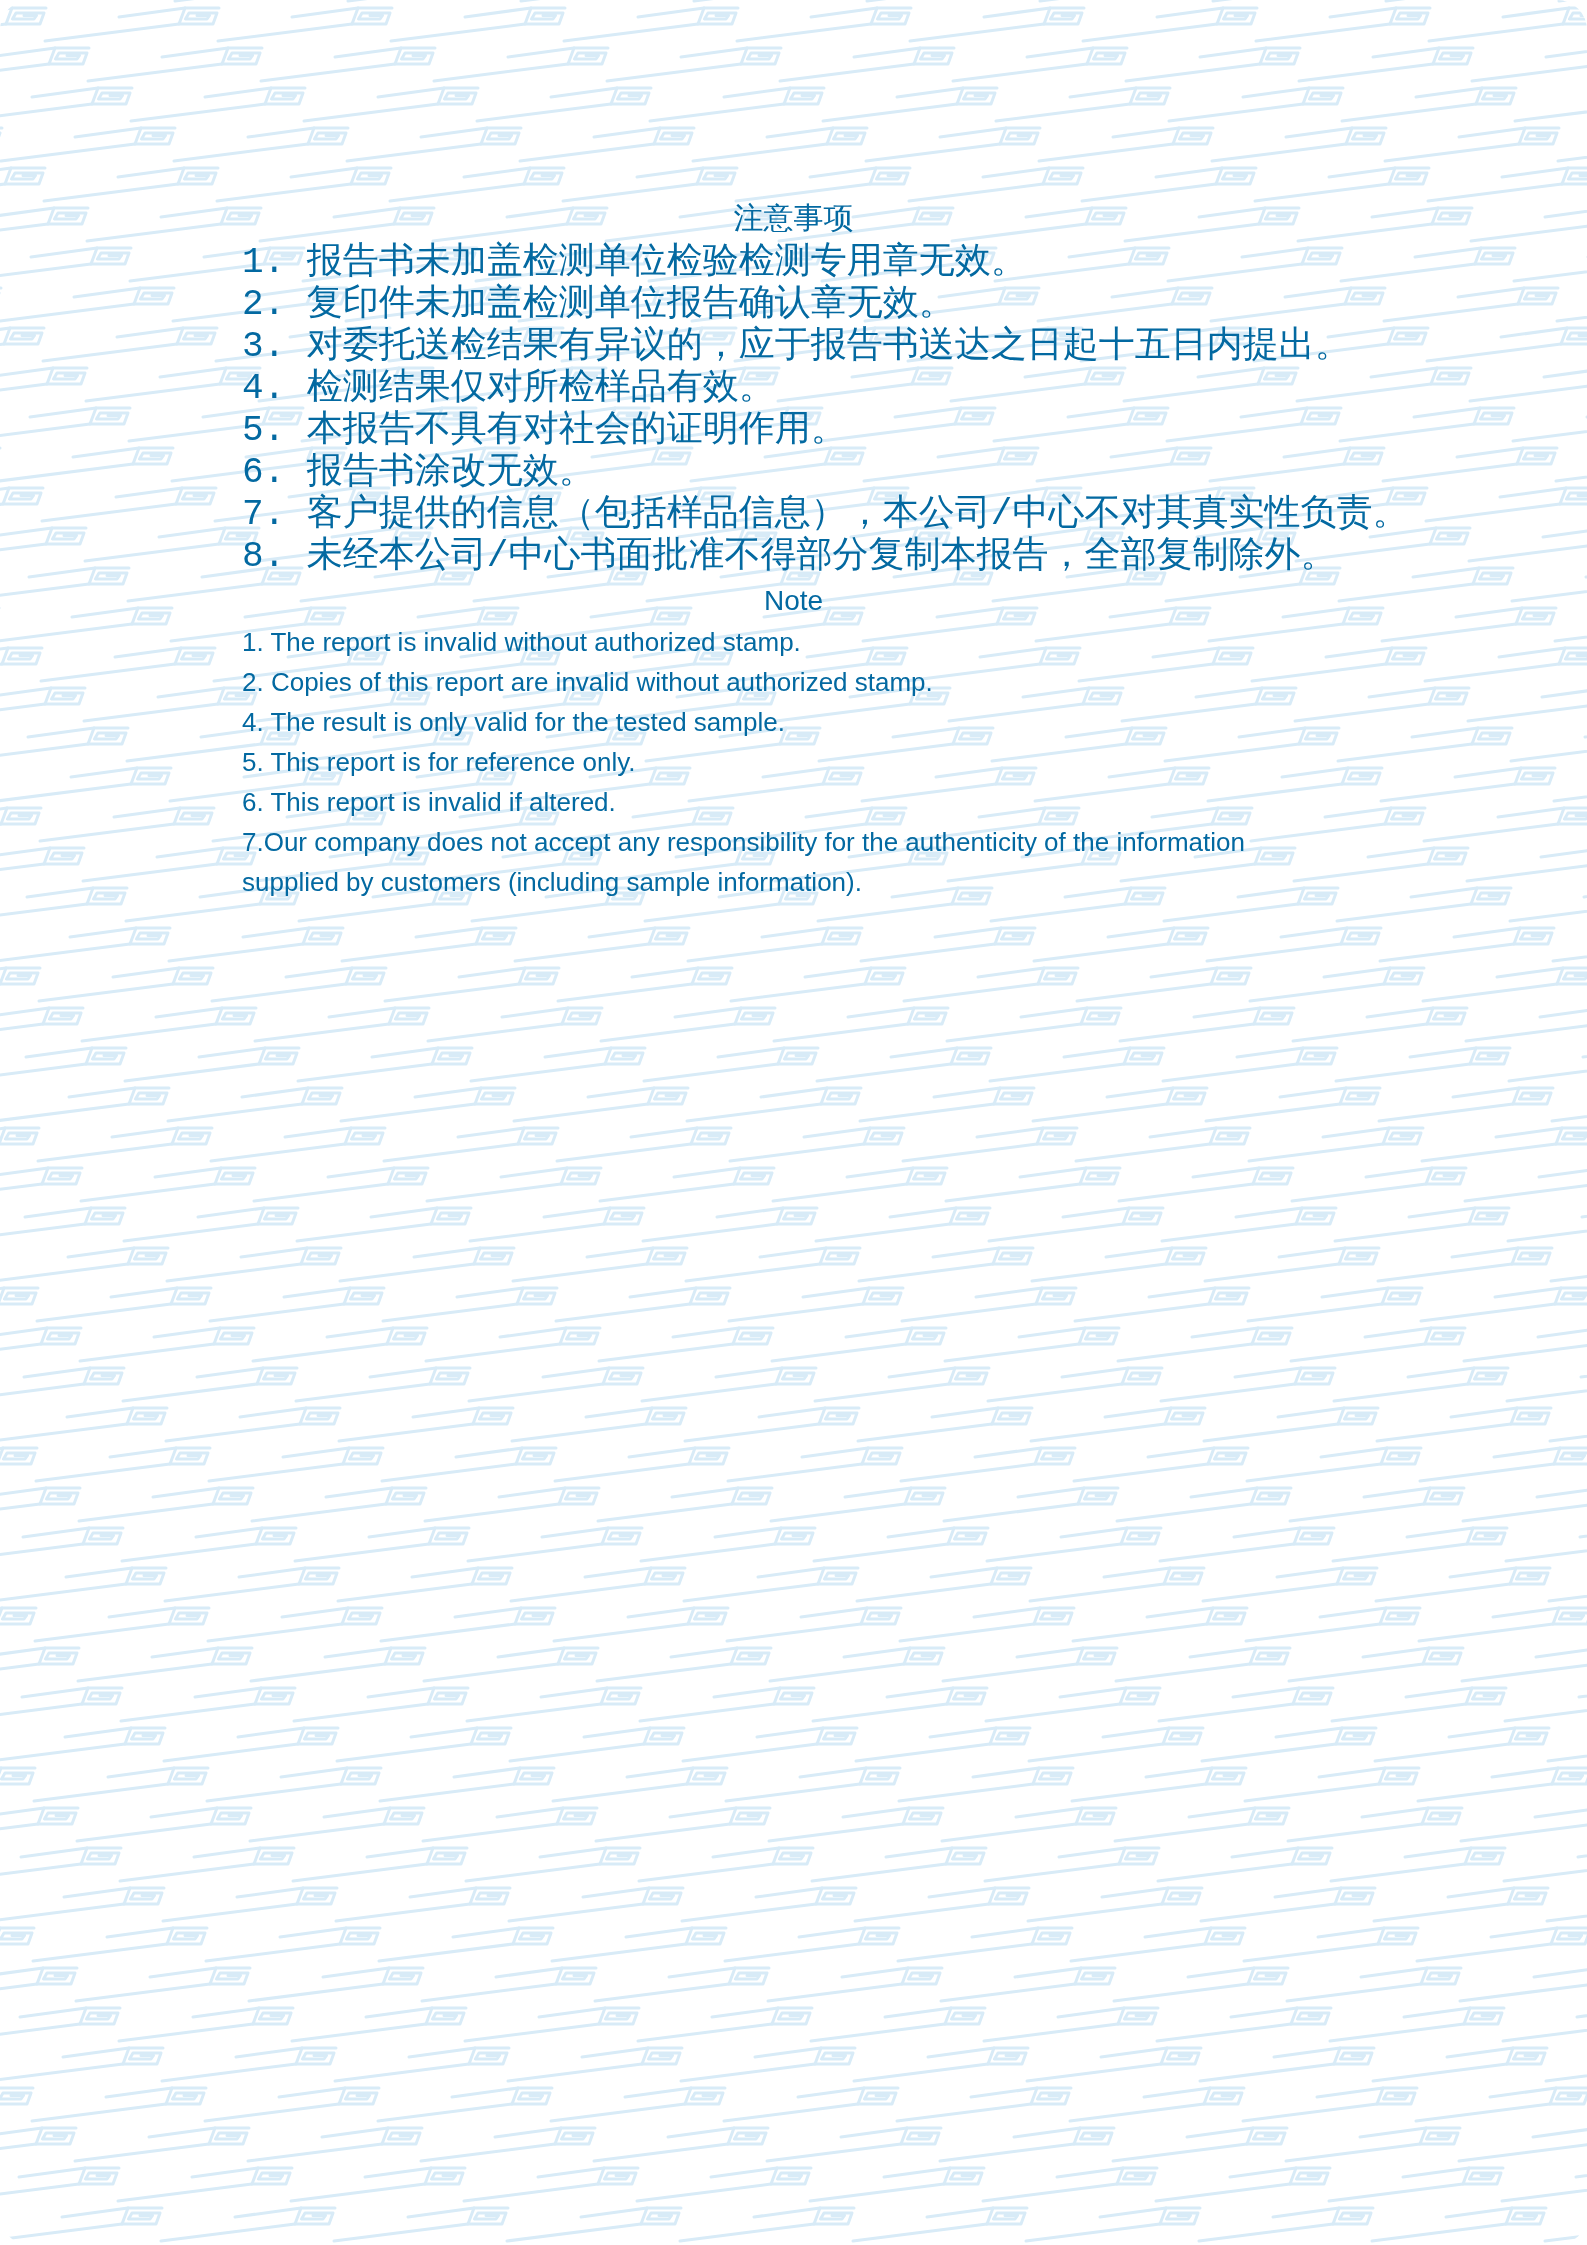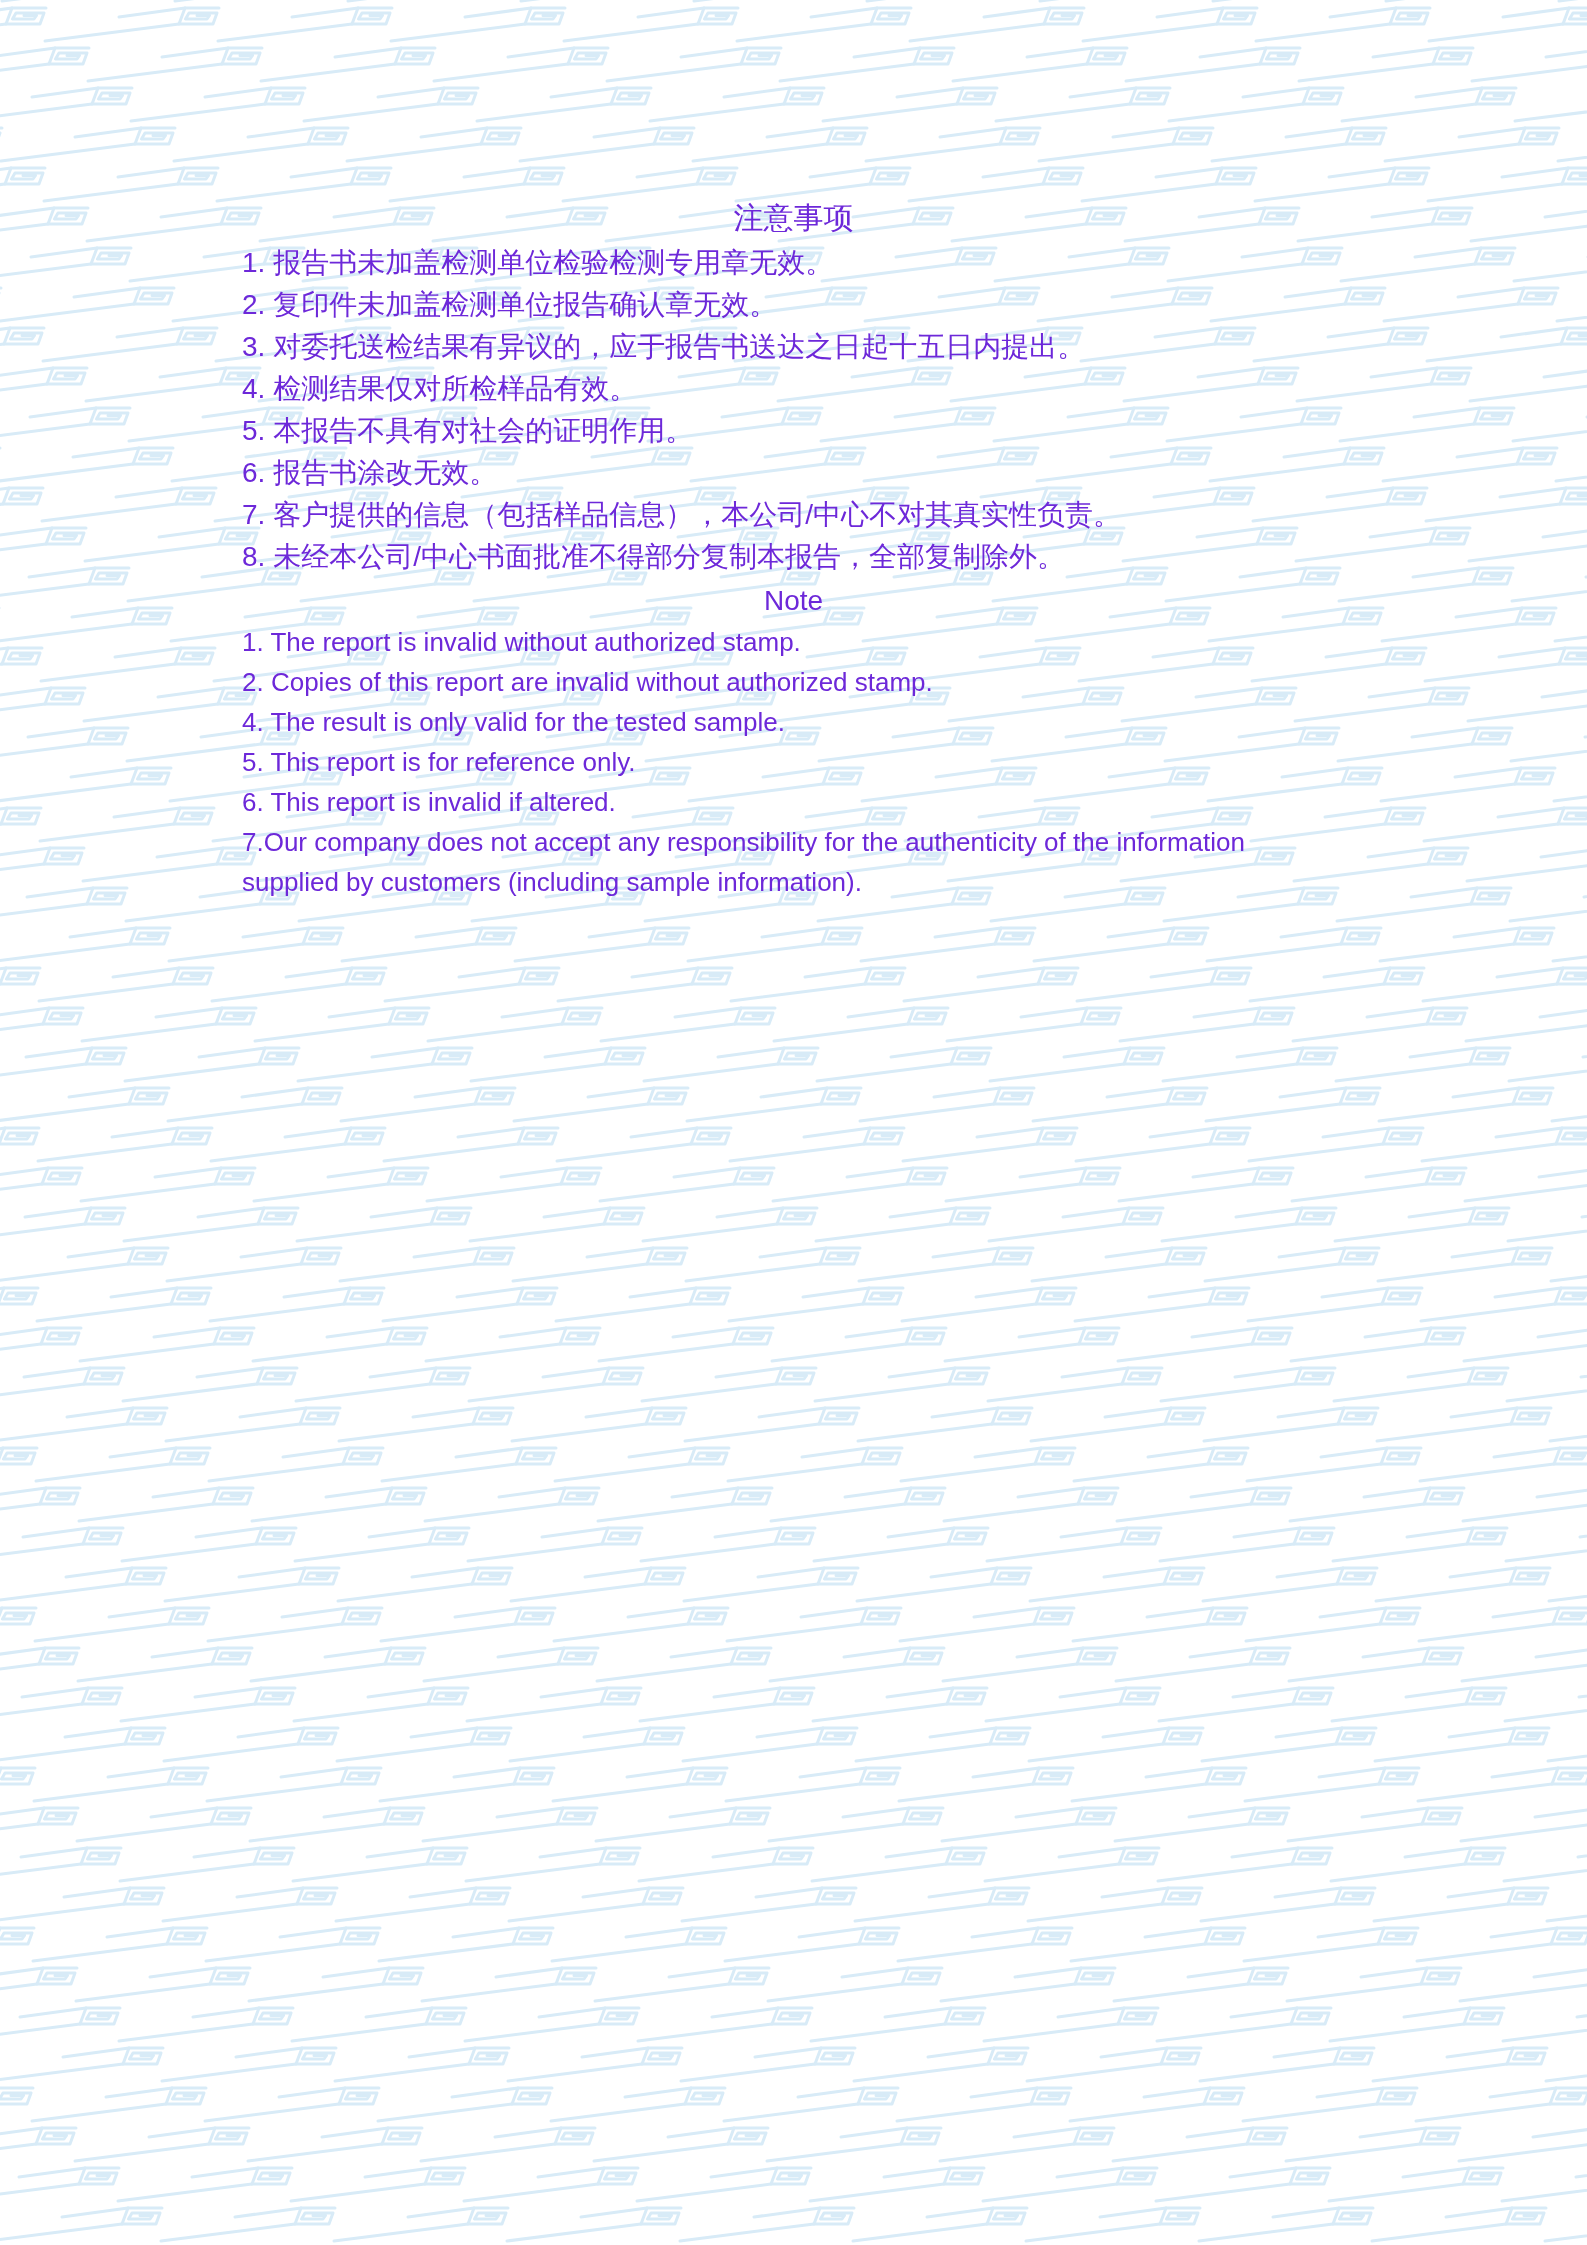--- a/index.html
+++ b/index.html
@@ -7,21 +7,22 @@
     padding: 0;
     background: #ffffff;
   }
   .page {
     position: relative;
     width: 1587px;
     height: 2245px;
     background: #ffffff;
     overflow: hidden;
     font-family: "Liberation Sans", sans-serif;
-    color: #6d28d9;
+    color: #0369a1;
+    border-radius: 30px;
   }
   .watermark-layer {
     position: absolute;
     top: 0; left: 0;
     width: 1587px;
     height: 2245px;
     pointer-events: none;
     z-index: 0;
   }
   .content {
@@ -37,22 +38,22 @@
     font-weight: 400;
     line-height: 44px;
     margin: 0 0 2px 0;
   }
   ul.notice-list {
     list-style: none;
     margin: 0;
     padding: 0;
   }
   .zh-list {
-    font-family: Liberation Sans, sans-serif;
-    font-size: 28px;
+    font-family: Liberation Mono, monospace;
+    font-size: 36px;
     line-height: 42px;
   }
   .zh-list li {
     white-space: nowrap;
   }
   .en-title {
     text-align: center;
     font-family: "Liberation Sans", sans-serif;
     font-size: 28px;
     font-weight: 400;

